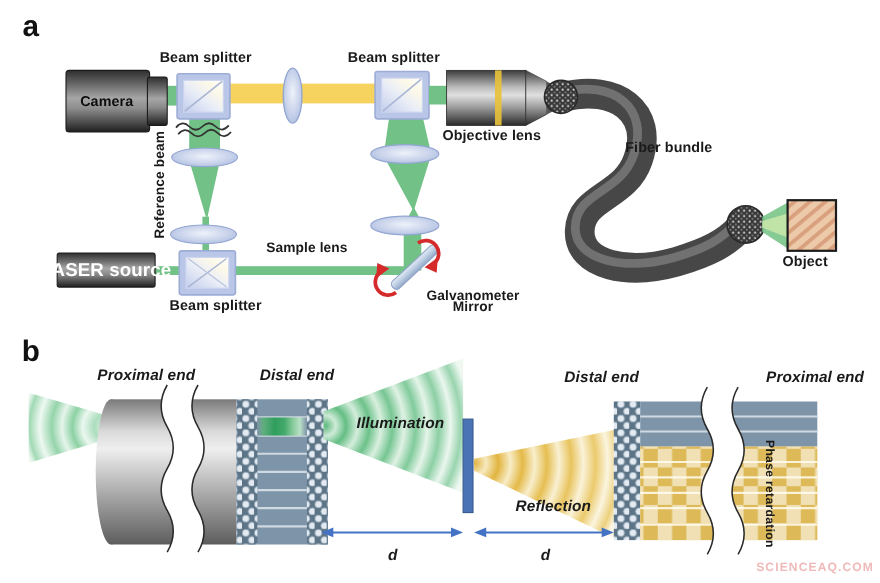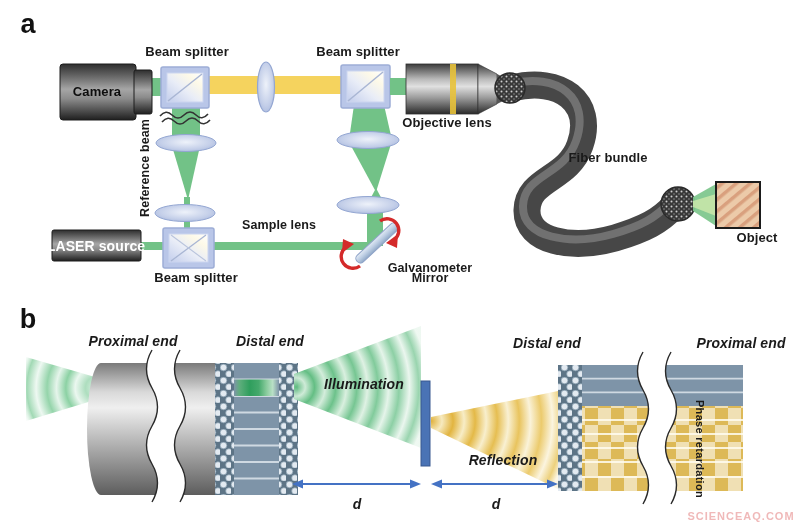--- a/index.html
+++ b/index.html
@@ -7,21 +7,21 @@
     position:relative;width:800px;height:530px;background:#ffffff;overflow:hidden;
     font-family:"Liberation Sans", sans-serif;
   }
   .stage svg{position:absolute;left:0;top:0;}
   .lbl{
     position:absolute;transform:translate(-50%,-50%);
     font-weight:bold;color:#1a1a1a;white-space:nowrap;
     font-size:13px;line-height:1.05;letter-spacing:0.1px;
   }
   .lbl.big{font-size:27px;color:#111;}
-  .lbl.white{color:#ffffff;font-size:14px;}
+  .lbl.white{color:#ffffff;font-size:17px;}
   .lbl.sm{font-size:12.5px;}
   .lbl.md{font-size:14px;font-style:italic;}
   .lbl.rot-ccw{transform:translate(-50%,-50%) rotate(-90deg);}
   .lbl.rot-cw{transform:translate(-50%,-50%) rotate(90deg);font-size:11px;letter-spacing:0.3px;}
   .lbl.watermark{font-weight:bold;color:#f0b9b9;font-size:11px;letter-spacing:1px;}
 </style>
 </head>
 <body>
 
 <div class="stage">
@@ -305,22 +305,22 @@
 <div class="lbl" style="left:187px;top:52px;">Beam splitter</div>
 <div class="lbl" style="left:358px;top:52px;">Beam splitter</div>
 <div class="lbl" style="left:97px;top:92px;color:#0d0d0d;text-align:center;">Camera</div>
 <div class="lbl sm rot-ccw" style="left:146px;top:168px;">Reference beam</div>
 <div class="lbl white" style="left:96px;top:246px;">LASER source</div>
 <div class="lbl sm" style="left:279px;top:226px;">Sample lens</div>
 <div class="lbl" style="left:196px;top:278px;">Beam splitter</div>
 <div class="lbl sm" style="left:430px;top:258px;margin-top:11px;">Galvanometer</div>
 <div class="lbl sm" style="left:430px;top:279px;">Mirror</div>
 <div class="lbl" style="left:447px;top:123px;">Objective lens</div>
-<div class="lbl" style="left:608px;top:158px;">Fiber bundle</div>
-<div class="lbl" style="left:732px;top:238px;margin-left:25px;">Object</div>
+<div class="lbl" style="left:608px;top:134px;">Fiber bundle</div>
+<div class="lbl" style="left:732px;top:238px;">Object</div>
 
 <div class="lbl big" style="left:28px;top:319px;">b</div>
 <div class="lbl md" style="left:133px;top:341px;">Proximal end</div>
 <div class="lbl md" style="left:270px;top:341px;">Distal end</div>
 <div class="lbl md" style="left:364px;top:384px;">Illumination</div>
 <div class="lbl md" style="left:503px;top:460px;">Reflection</div>
 <div class="lbl md" style="left:547px;top:343px;">Distal end</div>
 <div class="lbl md" style="left:741px;top:343px;">Proximal end</div>
 <div class="lbl rot-cw" style="left:699px;top:449px;">Phase retardation</div>
 <div class="lbl md" style="left:357px;top:504px;">d</div>

